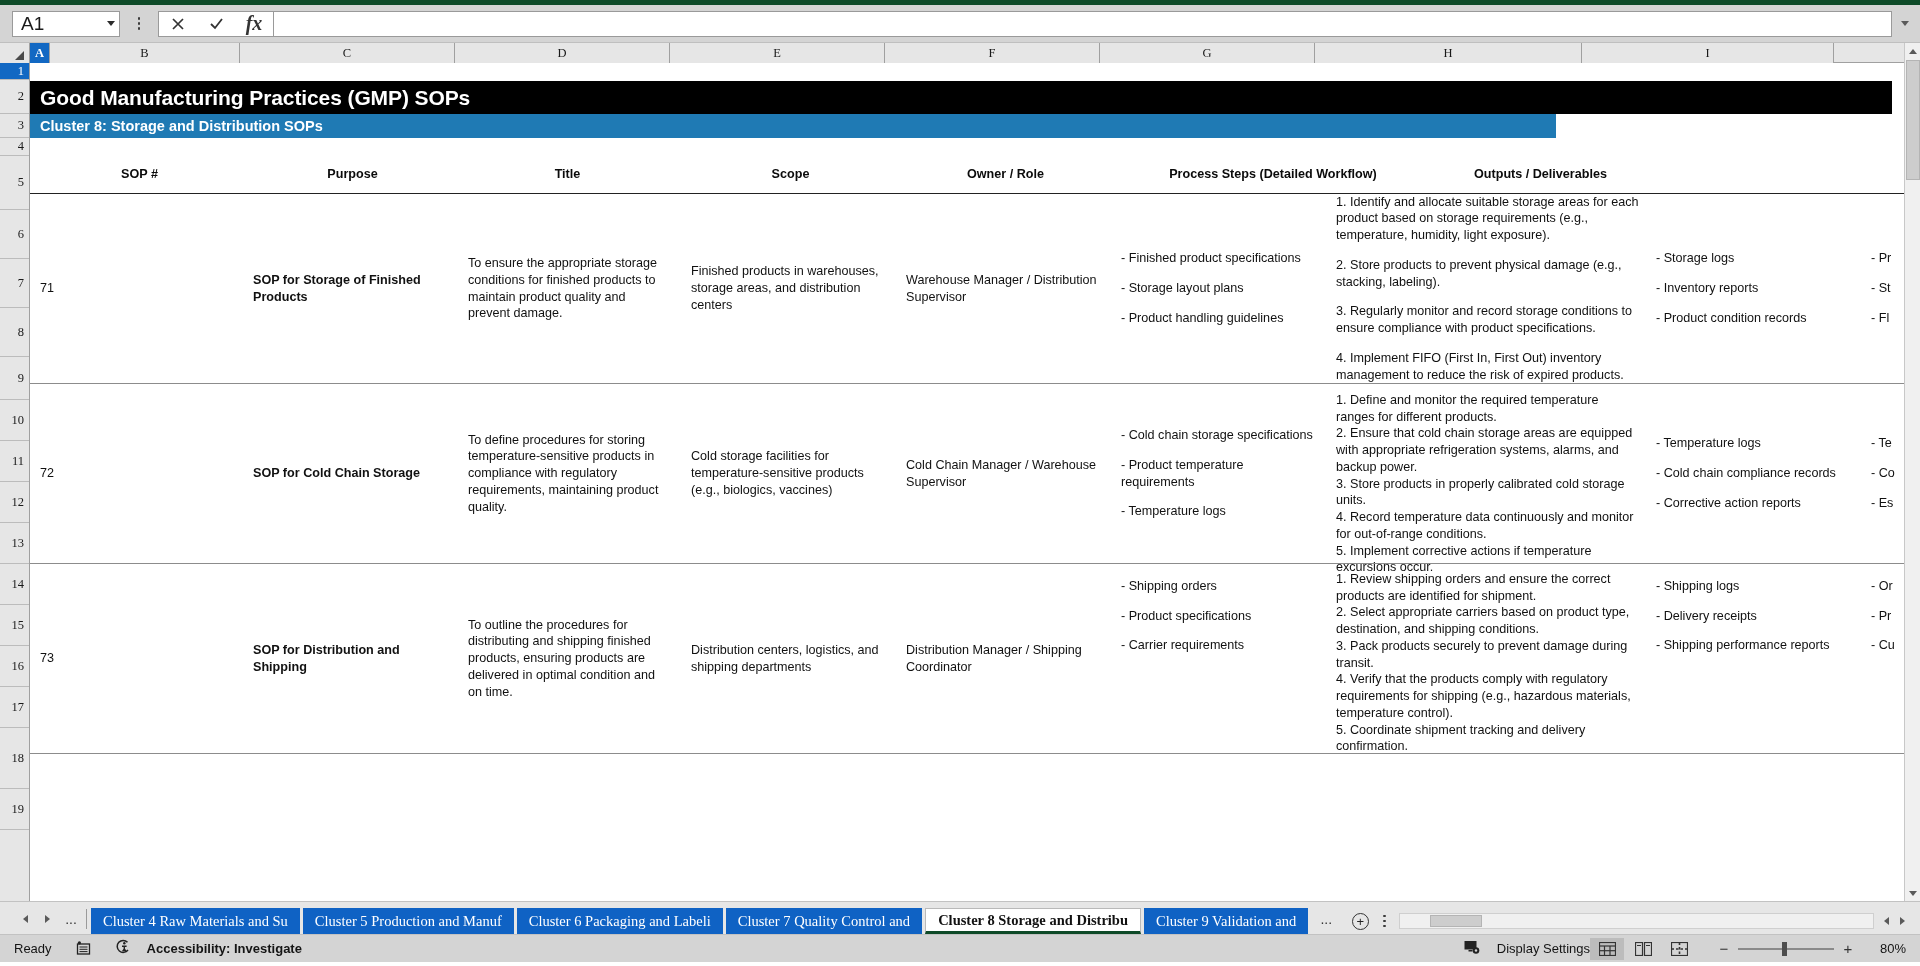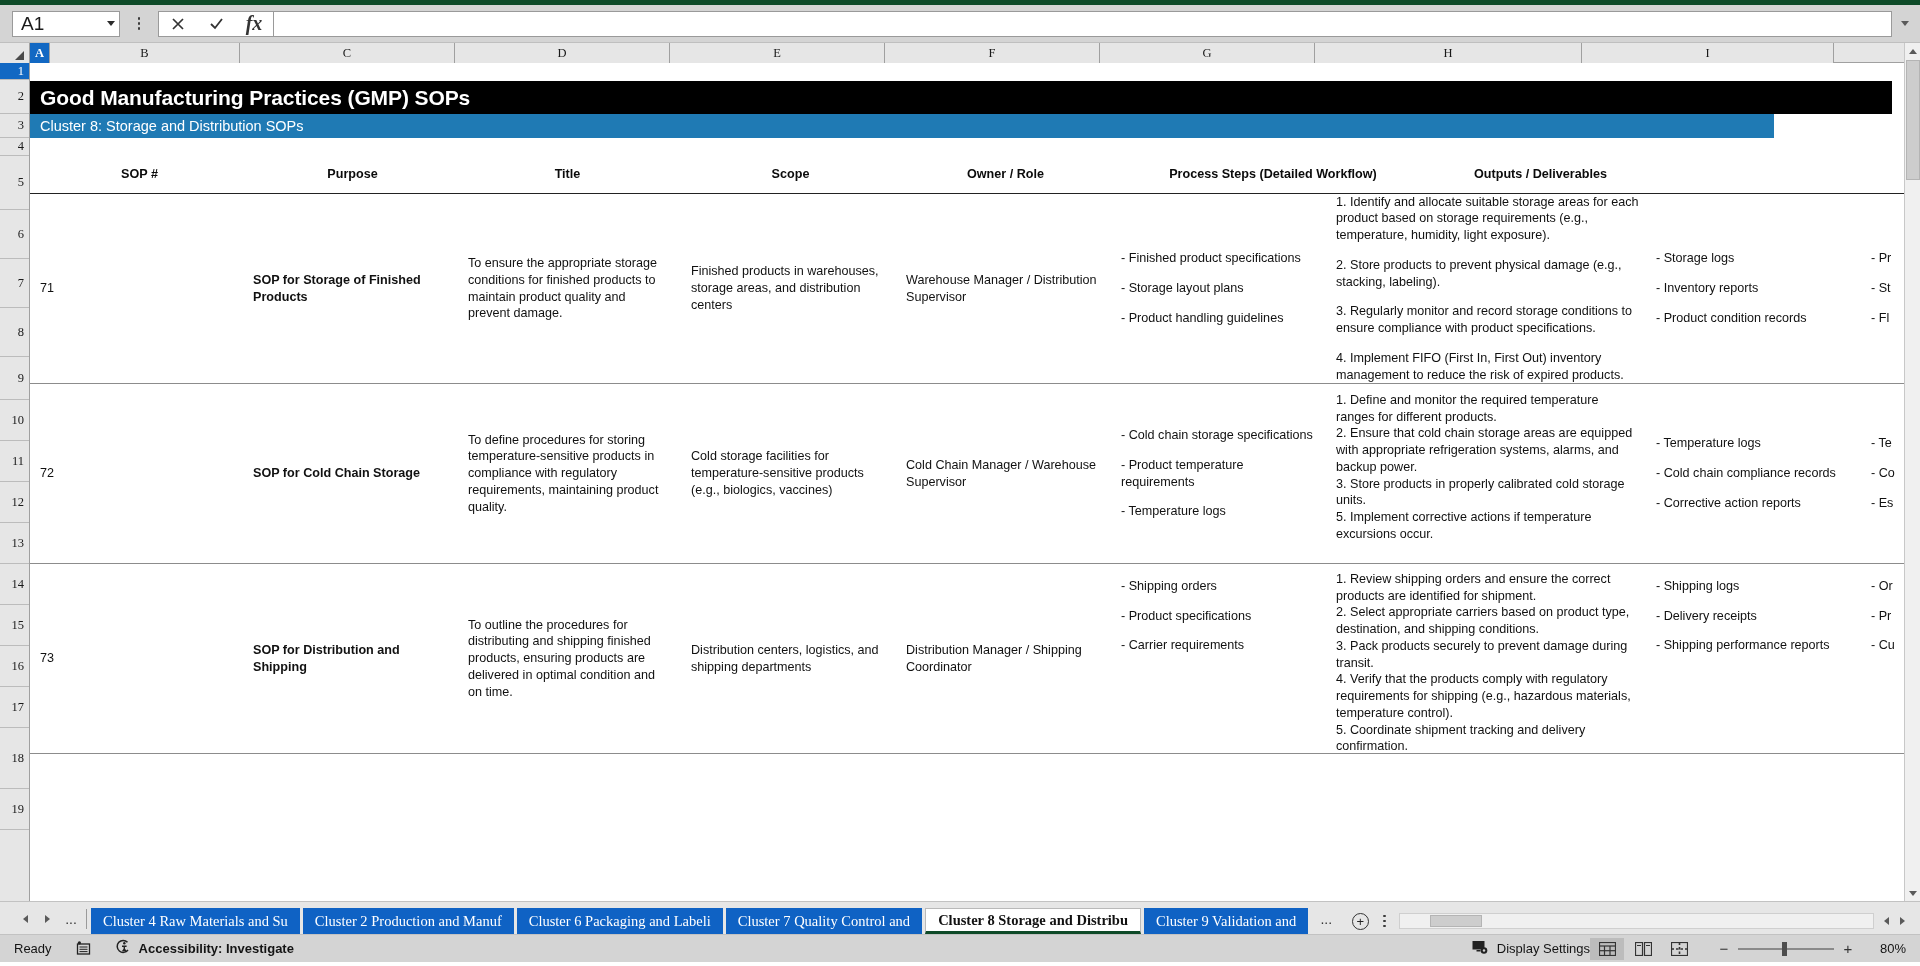--- a/index.html
+++ b/index.html
@@ -101,23 +101,23 @@
   .sheet { position:relative; flex:1; overflow:hidden; background:#fff; }
 
   
   .banner-black {
     position:absolute; left:0; top:18px; width:1862px; height:33px;
     background:#000000; color:#ffffff;
     font-size:21px; font-weight:bold; display:flex; align-items:center;
     padding-left:10px; letter-spacing:-0.1px;
   }
   .banner-blue {
-    position:absolute; left:0; top:51px; width:1744px; height:24px;
+    position:absolute; left:0; top:51px; width:1526px; height:24px;
     background:#1f7ab4; color:#ffffff;
-    font-size:14.5px; font-weight:normal; display:flex; align-items:center;
+    font-size:14.5px; font-weight:bold; display:flex; align-items:center;
     padding-left:10px;
   }
 
   
   .tbl { position:absolute; left:0; top:93px; width:1880px; }
   .hdr-row { display:flex; border-bottom:1.6px solid #222; height:38px; }
   .hdr-cell {
     font-size:12.6px; font-weight:bold; color:#0b0b0b;
     display:flex; align-items:center; justify-content:center; text-align:center;
     padding: 0 6px; line-height:1.25;
@@ -197,21 +197,21 @@
   .hs-arrow { width:16px; height:16px; display:flex; align-items:center; justify-content:center; }
 
   
   .statusbar {
     height:28px; background:#d4d4d4;
     display:flex; align-items:center;
     font-size:13px; color:#141414;
     border-top:1px solid #c2c2c2;
   }
   .sb-ready { margin-left:14px; }
-  .sb-item { display:flex; align-items:center; gap:8px; margin-left:24px; }
+  .sb-item { display:flex; align-items:center; gap:16px; margin-left:24px; }
   .sb-bold { font-weight:bold; }
   .spacer { flex:1; }
   .viewbtn {
     width:34px; height:22px; display:flex; align-items:center; justify-content:center;
     margin-right:2px;
   }
   .viewbtn.active { background:#bcbcbc; }
   .zoomslider { display:flex; align-items:center; gap:8px; margin:0 10px; }
   .zline { width:96px; height:2px; background:#8a8a8a; position:relative; }
   .zknob { position:absolute; left:44px; top:-6px; width:5px; height:14px; background:#4d4d4d; }
@@ -348,20 +348,21 @@
           <div class="cell c-owner">Cold Chain Manager / Warehouse Supervisor</div>
           <div class="cell c-input vcent">
             <div class="blk">- Cold chain storage specifications</div>
             <div class="blk">- Product temperature requirements</div>
             <div class="blk">- Temperature logs</div>
           </div>
           <div class="cell c-steps tight" style="display:block; padding-top:8px;">
             <p>1. Define and monitor the required temperature ranges for different products.</p>
             <p>2. Ensure that cold chain storage areas are equipped with appropriate refrigeration systems, alarms, and backup power.</p>
             <p>3. Store products in properly calibrated cold storage units.</p>
+            <p>4. Record temperature data continuously and monitor for out-of-range conditions.</p>
             <p>5. Implement corrective actions if temperature excursions occur.</p>
           </div>
           <div class="cell c-out vcent">
             <div class="blk">- Temperature logs</div>
             <div class="blk">- Cold chain compliance records</div>
             <div class="blk">- Corrective action reports</div>
           </div>
           <div class="cell c-rec vcent">
             <div class="blk">- Te</div>
             <div class="blk">- Co</div>
@@ -418,21 +419,21 @@
   <div class="navbtn">
       <span class="tri tri-lf"></span>
     </div>
   <div class="navbtn">
       <span class="tri tri-rt"></span>
     </div>
   <div class="dots3">...</div>
   <div class="vdiv"></div>
 
   <div class="tab">Cluster 4  Raw Materials and Su</div>
-  <div class="tab">Cluster 2  Production and Manuf</div>
+  <div class="tab">Cluster 5  Production and Manuf</div>
   <div class="tab">Cluster 6  Packaging and Labeli</div>
   <div class="tab">Cluster 7  Quality Control and</div>
   <div class="tab active">Cluster 8  Storage and Distribu</div>
   <div class="tab">Cluster 9  Validation and</div>
 
   <div class="tabdots">...</div>
   <div class="plusbtn">
       <span class="circle">+</span>
     </div>
   <div class="kebab2">

